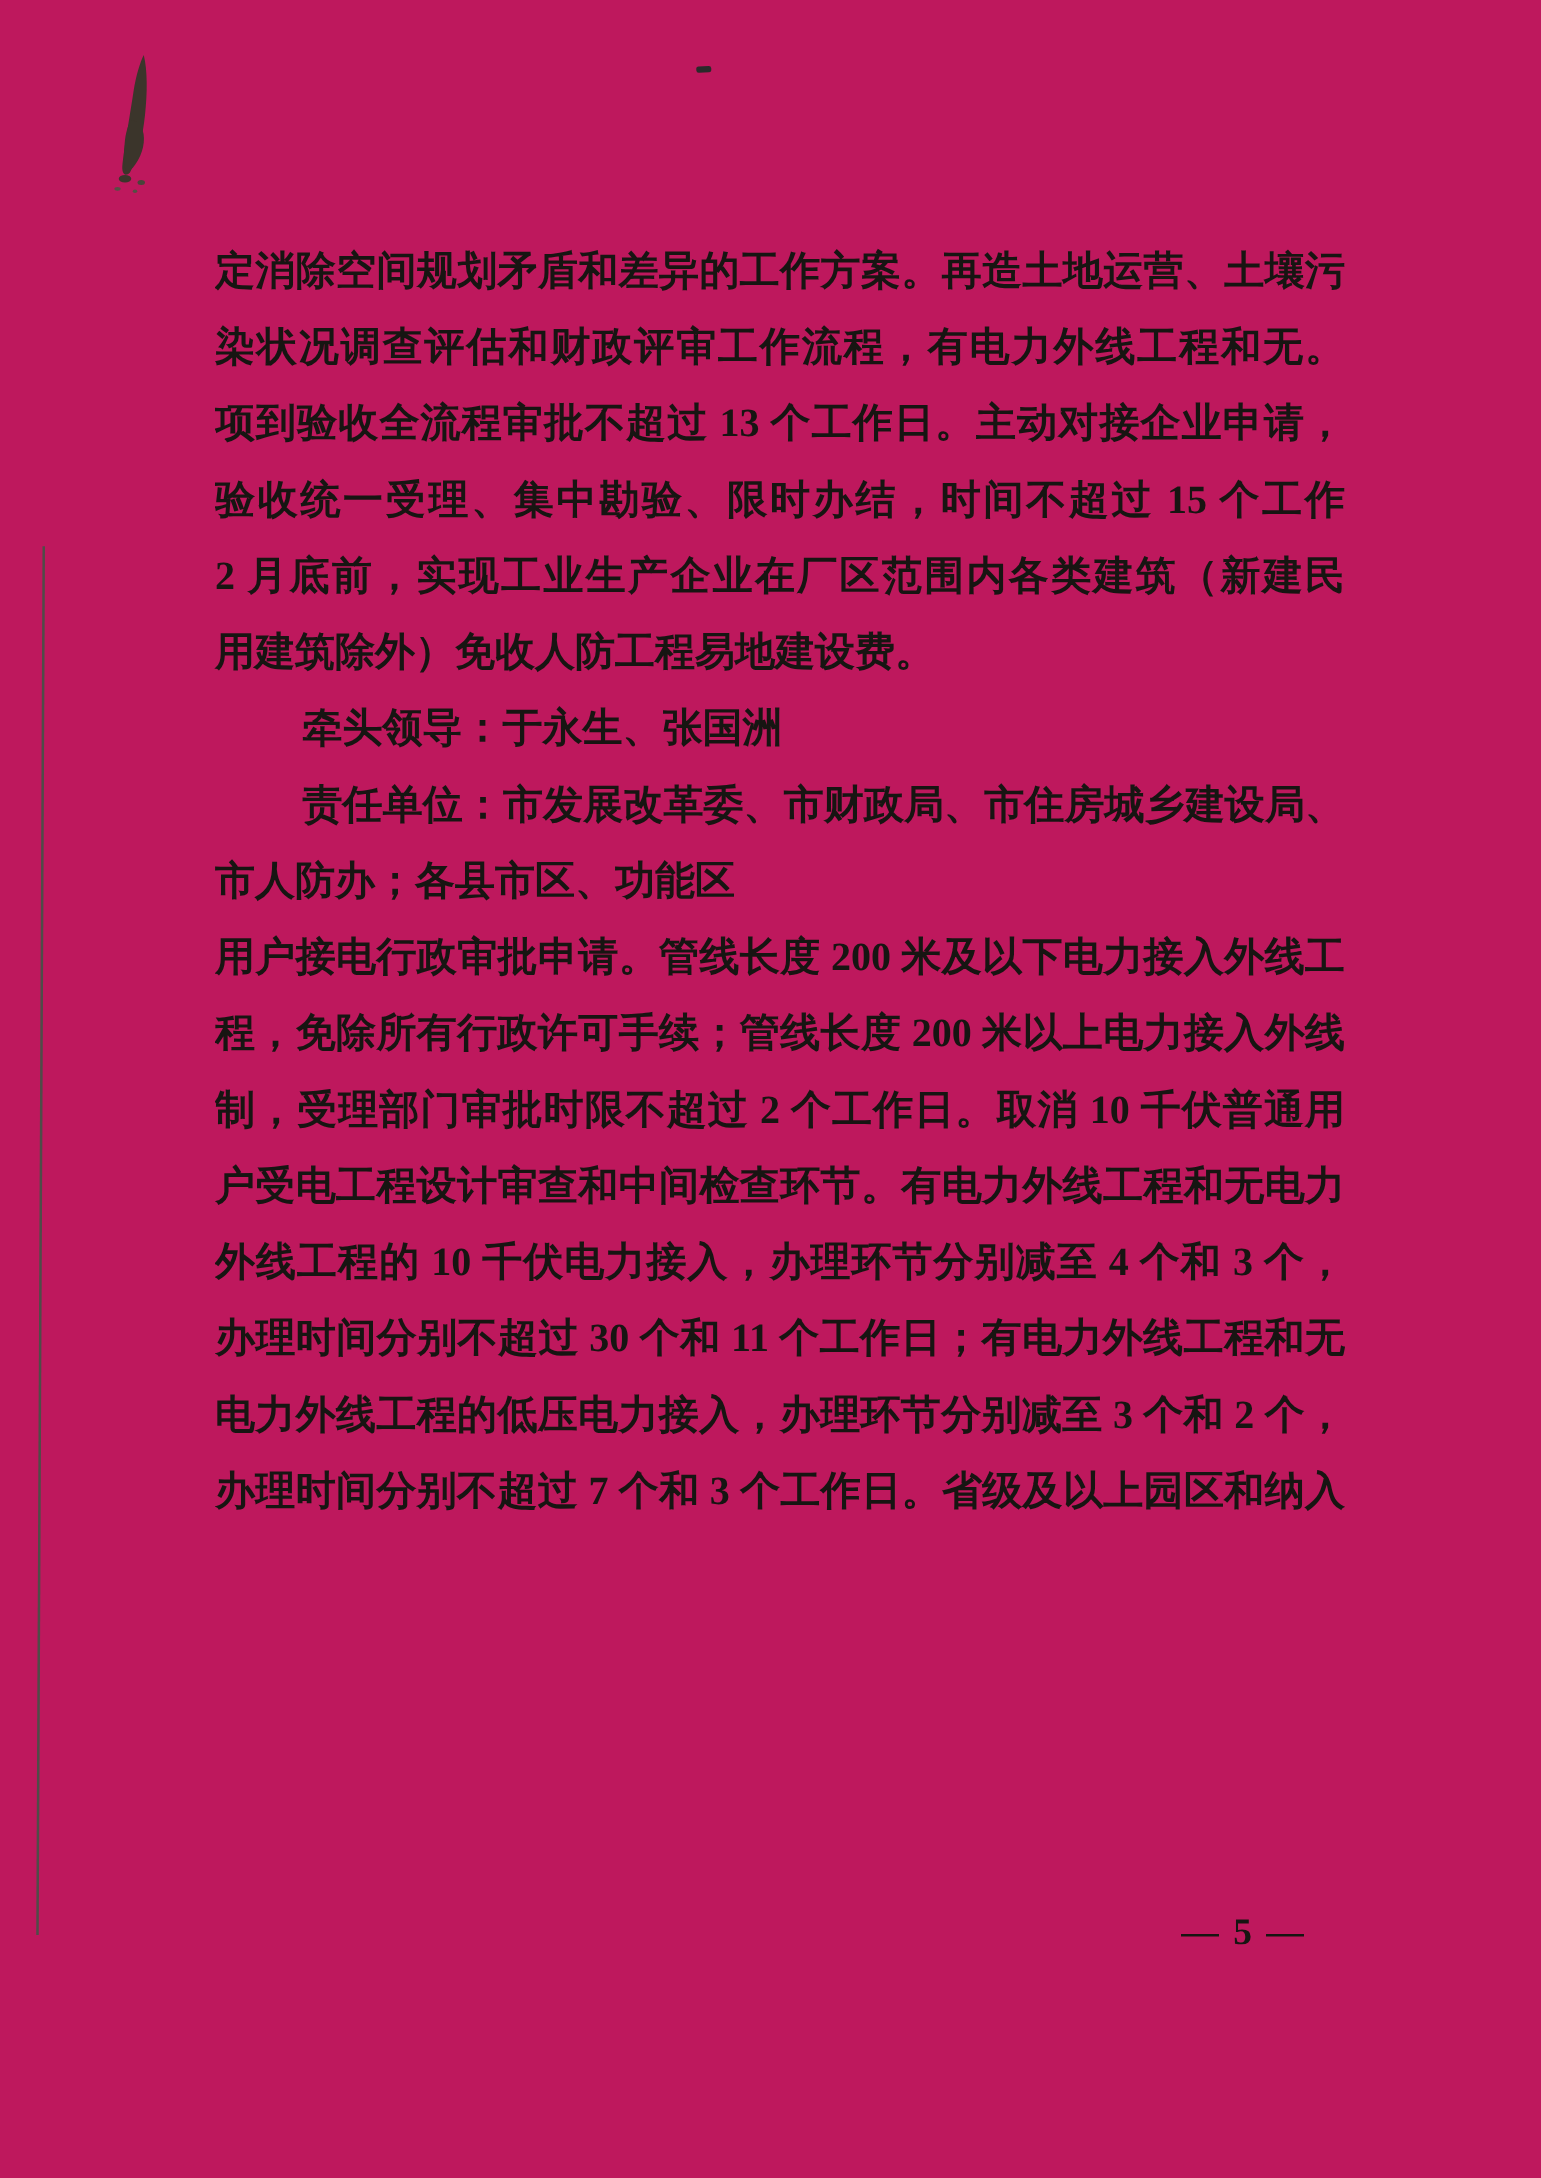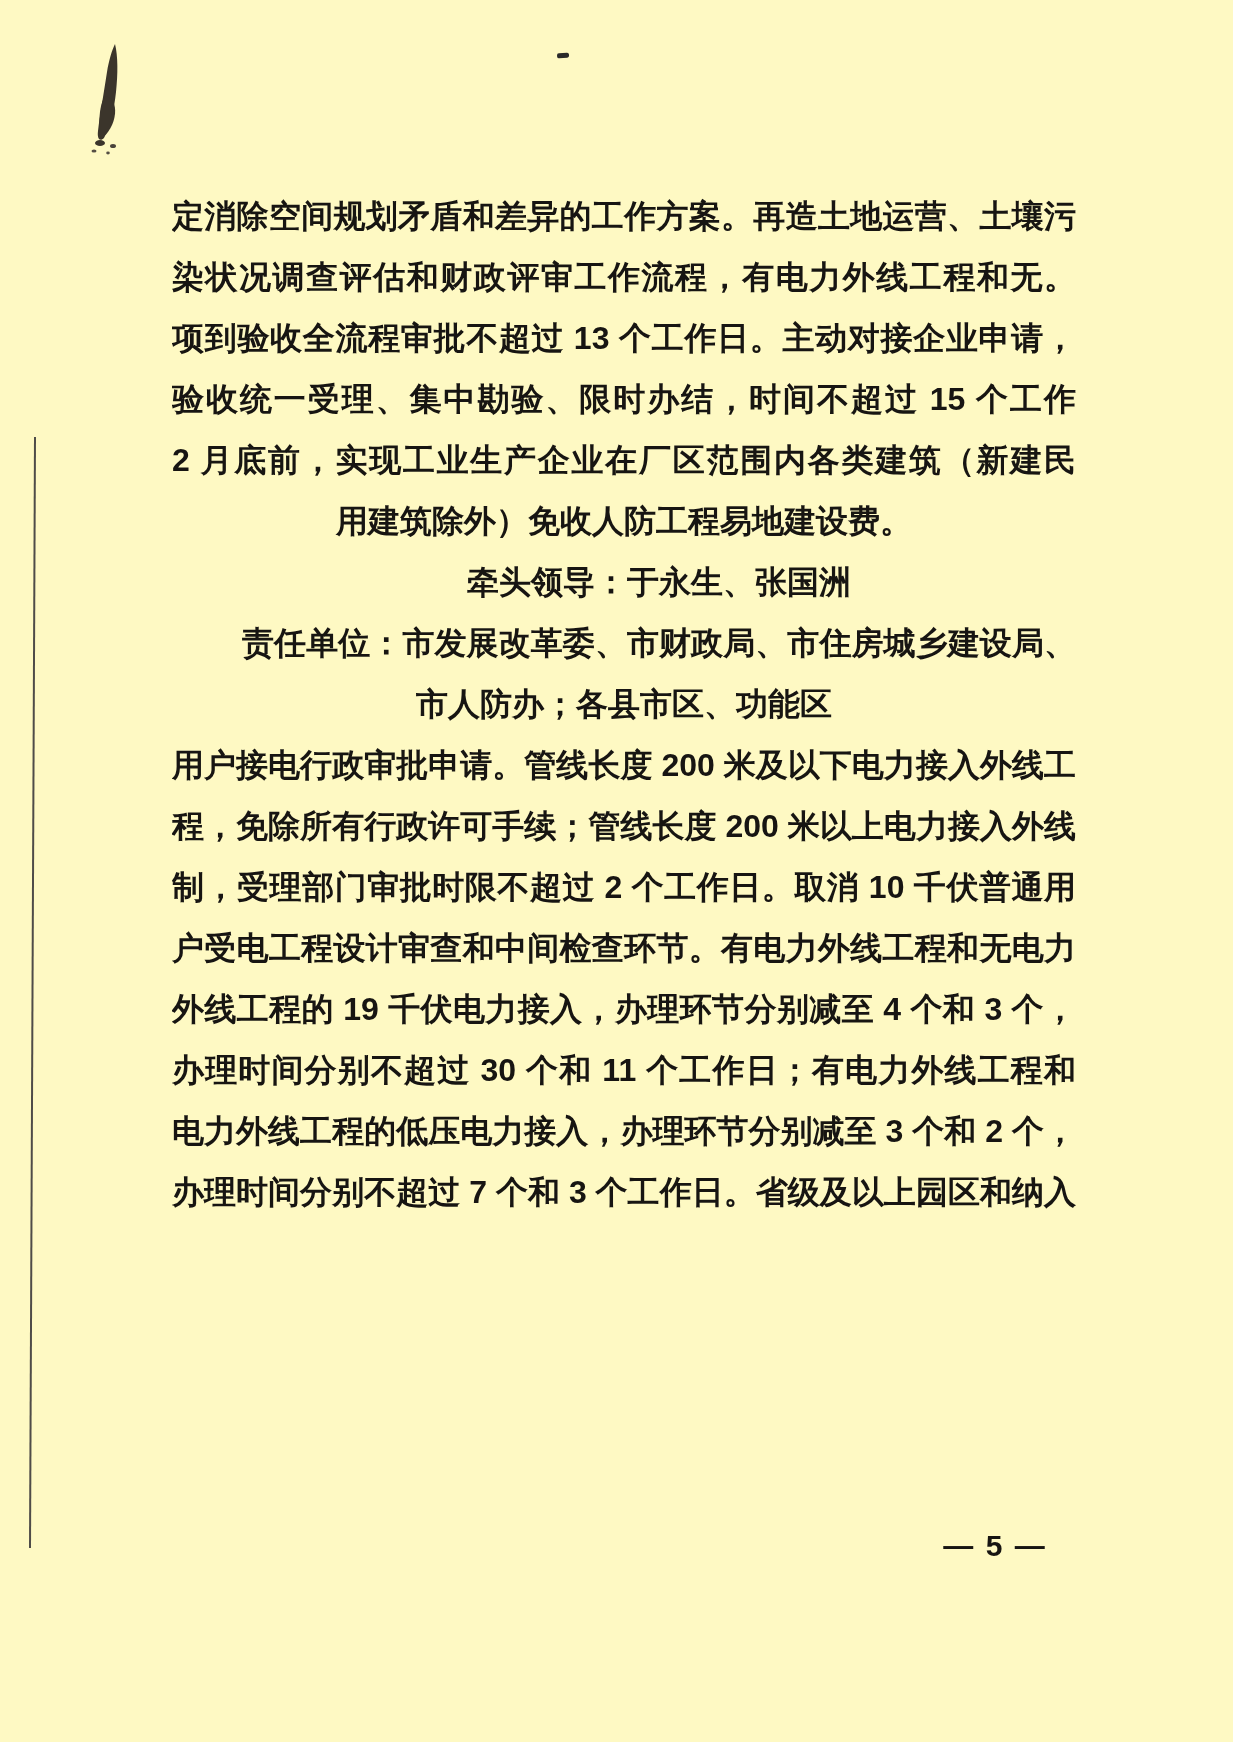--- a/index.html
+++ b/index.html
@@ -4,23 +4,23 @@
 <style>
   html, body {
     margin: 0;
     padding: 0;
     background: #ffffff;
   }
   .page {
     position: relative;
     width: 1233px;
     height: 1742px;
-    background: #fef9c3;
+    background: #be185d;
     overflow: hidden;
-    font-family: Liberation Sans, sans-serif;
+    font-family: Liberation Serif, serif;
   }
   .text-block {
     position: absolute;
     left: 172px;
     top: 186px;
     width: 904px;
   }
   .line {
     height: 61px;
     line-height: 61px;
@@ -32,21 +32,21 @@
   }
   
   .line.fill {
     text-align: justify;
     text-align-last: justify;
     white-space: normal;
     overflow: hidden;
   }
   
   .line.end {
-    text-align: center;
+    text-align: left;
   }
   
   .line.indent {
     padding-left: 70px;
   }
   .line.indent.fill {
     width: 834px;
   }
   .page-number {
     position: absolute;
@@ -100,21 +100,21 @@
     <div class="line fill">验收统一受理、集中勘验、限时办结，时间不超过 15 个工作日。</div>
     <div class="line fill">2 月底前，实现工业生产企业在厂区范围内各类建筑（新建民</div>
     <div class="line end">用建筑除外）免收人防工程易地建设费。</div>
     <div class="line end indent">牵头领导：于永生、张国洲</div>
     <div class="line fill indent">责任单位：市发展改革委、市财政局、市住房城乡建设局、</div>
     <div class="line end">市人防办；各县市区、功能区</div>
     <div class="line fill">用户接电行政审批申请。管线长度 200 米及以下电力接入外线工</div>
     <div class="line fill">程，免除所有行政许可手续；管线长度 200 米以上电力接入外线</div>
     <div class="line fill">制，受理部门审批时限不超过 2 个工作日。取消 10 千伏普通用</div>
     <div class="line fill">户受电工程设计审查和中间检查环节。有电力外线工程和无电力</div>
-    <div class="line fill">外线工程的 19 千伏电力接入，办理环节分别减至 4 个和 3 个，</div>
+    <div class="line fill">外线工程的 10 千伏电力接入，办理环节分别减至 4 个和 3 个，</div>
     <div class="line fill">办理时间分别不超过 30 个和 11 个工作日；有电力外线工程和无</div>
     <div class="line fill">电力外线工程的低压电力接入，办理环节分别减至 3 个和 2 个，</div>
     <div class="line fill">办理时间分别不超过 7 个和 3 个工作日。省级及以上园区和纳入</div>
   </div>
 
   <div class="page-number">— 5 —</div>
 
 </div>
 
 </body></html>

